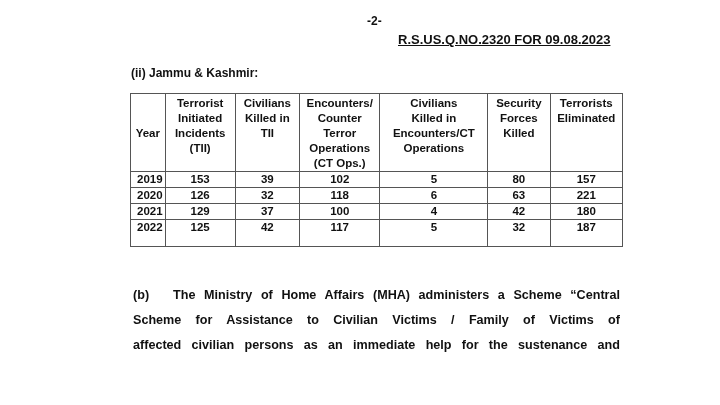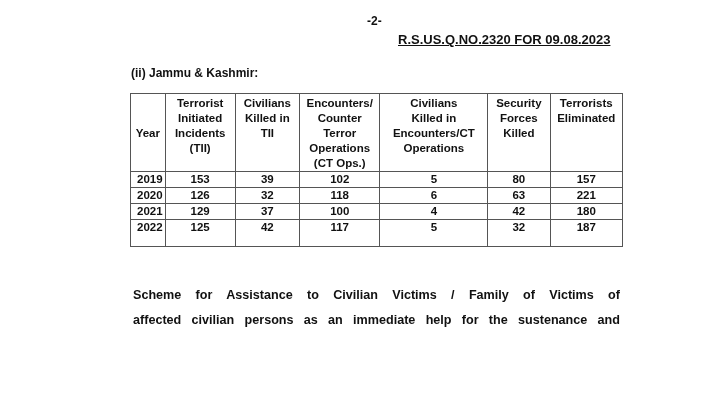--- a/index.html
+++ b/index.html
@@ -74,15 +74,16 @@
         <td>42</td>
         <td>117</td>
         <td>5</td>
         <td>32</td>
         <td>187</td>
       </tr>
     </tbody>
 </table>
 
 <div class="para">
+  <p><span class="label">(b)</span><span>The Ministry of Home Affairs (MHA) administers a Scheme “Central</span></p>
   <p>Scheme for Assistance to Civilian Victims / Family of Victims of</p>
   <p>affected civilian persons as an immediate help for the sustenance and</p>
 </div>
 
 </body></html>

